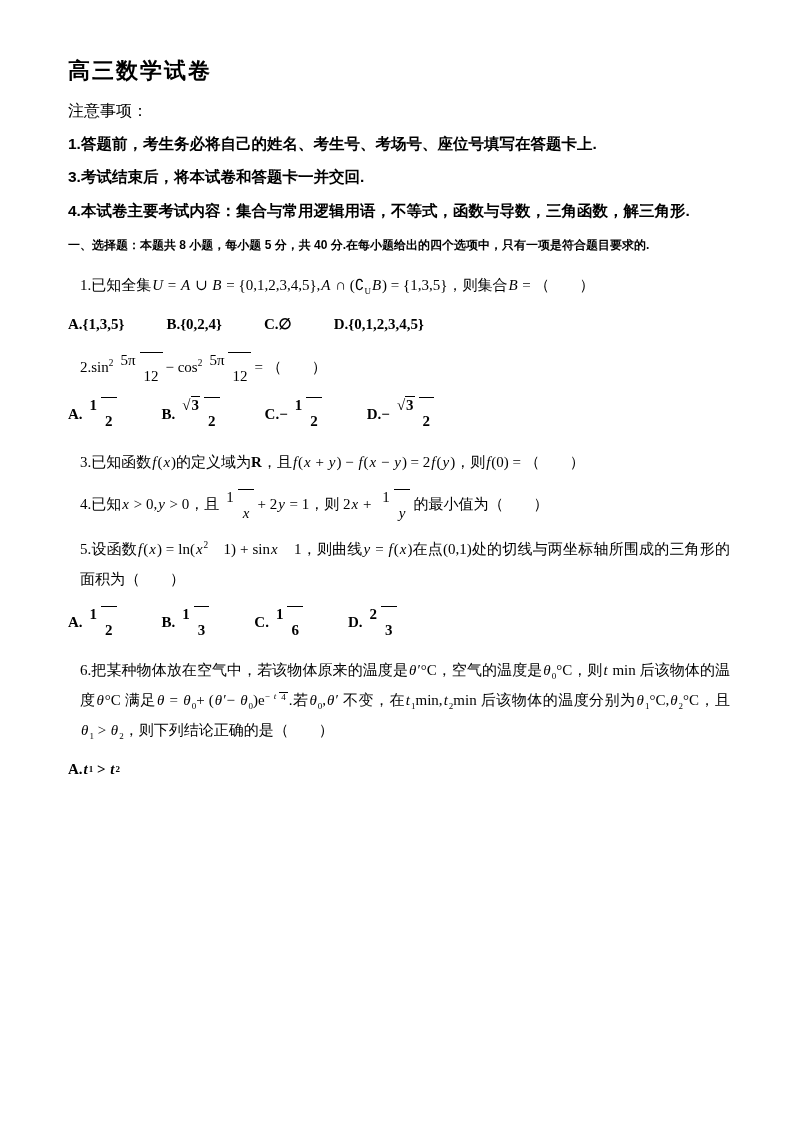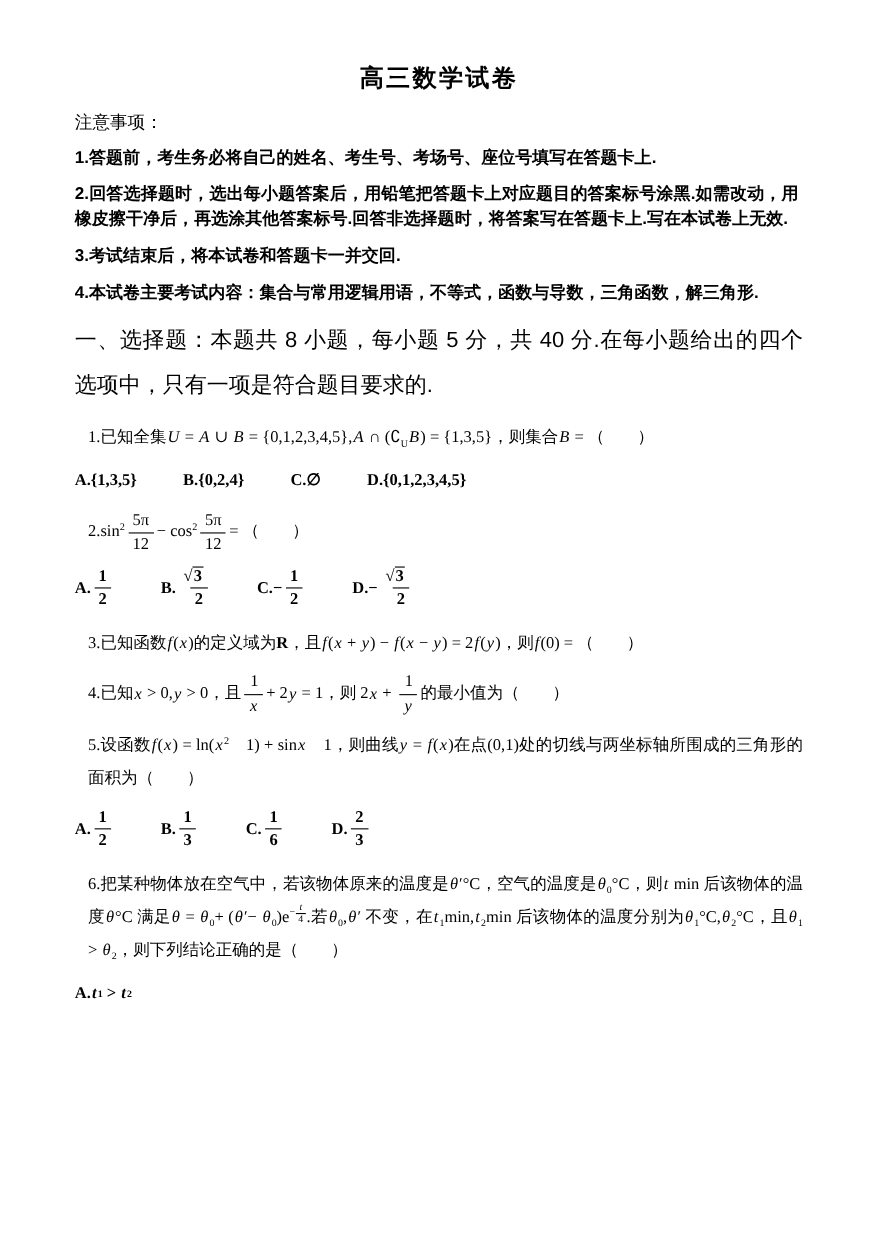--- a/index.html
+++ b/index.html
@@ -2,68 +2,67 @@
 <html lang="zh"><head>
 <meta charset="utf-8">
 <style>
   html,body{margin:0;padding:0;background:#ffffff;}
   body{
     width:794px;height:1123px;overflow:hidden;color:#000;
     font-family:"Liberation Serif","DejaVu Serif",serif;
   }
   .page{padding:56px 64px 0 68px;}
   .doc-title{
-    text-align:center;font-size:22px;font-weight:bold;margin:0 0 15px 0;
+    font-size:22px;font-weight:bold;margin:0 0 15px 0;
     font-family:"Liberation Sans","DejaVu Sans",sans-serif;letter-spacing:2px;
   }
   .notice-heading{
     font-weight:normal;font-size:16px;margin:0 0 11px 0;
     font-family:"Liberation Sans","DejaVu Sans",sans-serif;
   }
   .notice-item{
     font-weight:bold;font-size:15.5px;line-height:1.45;margin:0 4px 11px 0;
     font-family:"Liberation Sans","DejaVu Sans",sans-serif;text-align:justify;
   }
   .section-heading{
-    font-weight:normal;font-size:20px;line-height:2.05;margin:4px 0 6px 0;
+    font-weight:bold;font-size:12px;line-height:2.05;margin:4px 0 6px 0;
     font-family:"Liberation Sans","DejaVu Sans",sans-serif;text-align:justify;
   }
   .qblock{font-size:15px;}
   .mline{white-space:pre-wrap;}
   .stem{margin:12px 0 10px 12px;line-height:2.0;text-align:justify;}
   .opts{margin:12px 0 16px 0;line-height:1.6;display:flex;align-items:center;flex-wrap:wrap;font-weight:bold;}
   .opt{margin-right:42px;display:inline-flex;align-items:center;white-space:pre;}
   .opt:last-child{margin-right:0;}
   .mvar{font-style:italic;font-family:"Liberation Serif","DejaVu Serif",serif;padding:0 1px;}
   sup{font-size:0.62em;}
   sub{font-size:0.6em;}
   .frac{
-    display:inline-flex;flex-direction:column;align-items:flex-end;
+    display:inline-flex;flex-direction:row;align-items:flex-start;
     vertical-align:middle;text-align:center;margin:0 3px;line-height:1.15;
   }
   .frac .num{display:block;padding:0 4px 1px 4px;}
-  .frac .den{display:block;border-top:1px solid #000;padding:2px 4px 0 4px;}
+  .frac .den{display:block;border-top:1px solid #000;padding:15px 4px 0 4px;}
   .sqrt{white-space:nowrap;}
   .sqrt .rad{border-top:1px solid #000;padding:0 1px;}
   .supstack{font-size:0.6em;vertical-align:super;}
   .supstack .frac{line-height:1.05;margin:0 1px;}
   .supstack .frac .num{padding:0 2px 0 2px;}
   .supstack .frac .den{padding:0 2px 0 2px;}
 </style>
 </head>
 <body>
 
 <div class="page">
 
   <h1 class="doc-title">高三数学试卷</h1>
 
   <div>
     <p class="notice-heading">注意事项：</p>
     <p class="notice-item">1.答题前，考生务必将自己的姓名、考生号、考场号、座位号填写在答题卡上.</p>
-    <p class="notice-item">2.回答选择题时，选出每小题答案后，用铅笔把答题卡上对应题目的答案标号涂黑.如需改动，用橡皮擦干净后，再选涂其他答案标号.回答非选择题时，将答案写在答题卡上.写在本试卷上无效.</p>
     <p class="notice-item">3.考试结束后，将本试卷和答题卡一并交回.</p>
     <p class="notice-item">4.本试卷主要考试内容：集合与常用逻辑用语，不等式，函数与导数，三角函数，解三角形.</p>
   </div>
 
   <p class="section-heading">一、选择题：本题共 8 小题，每小题 5 分，共 40 分.在每小题给出的四个选项中，只有一项是符合题目要求的.</p>
 
   <div class="qblock">
 
     <div>
       <p class="stem mline"><span class="mtext">1.已知全集</span><i class="mvar">U</i><span class="mtext"> = </span><i class="mvar">A</i><span class="mtext"> ∪ </span><i class="mvar">B</i><span class="mtext"> = {0,1,2,3,4,5},</span><i class="mvar">A</i><span class="mtext"> ∩ (∁</span><sub>U</sub><i class="mvar">B</i><span class="mtext">) = {1,3,5}，则集合</span><i class="mvar">B</i><span class="mtext"> = （　　）</span></p>

